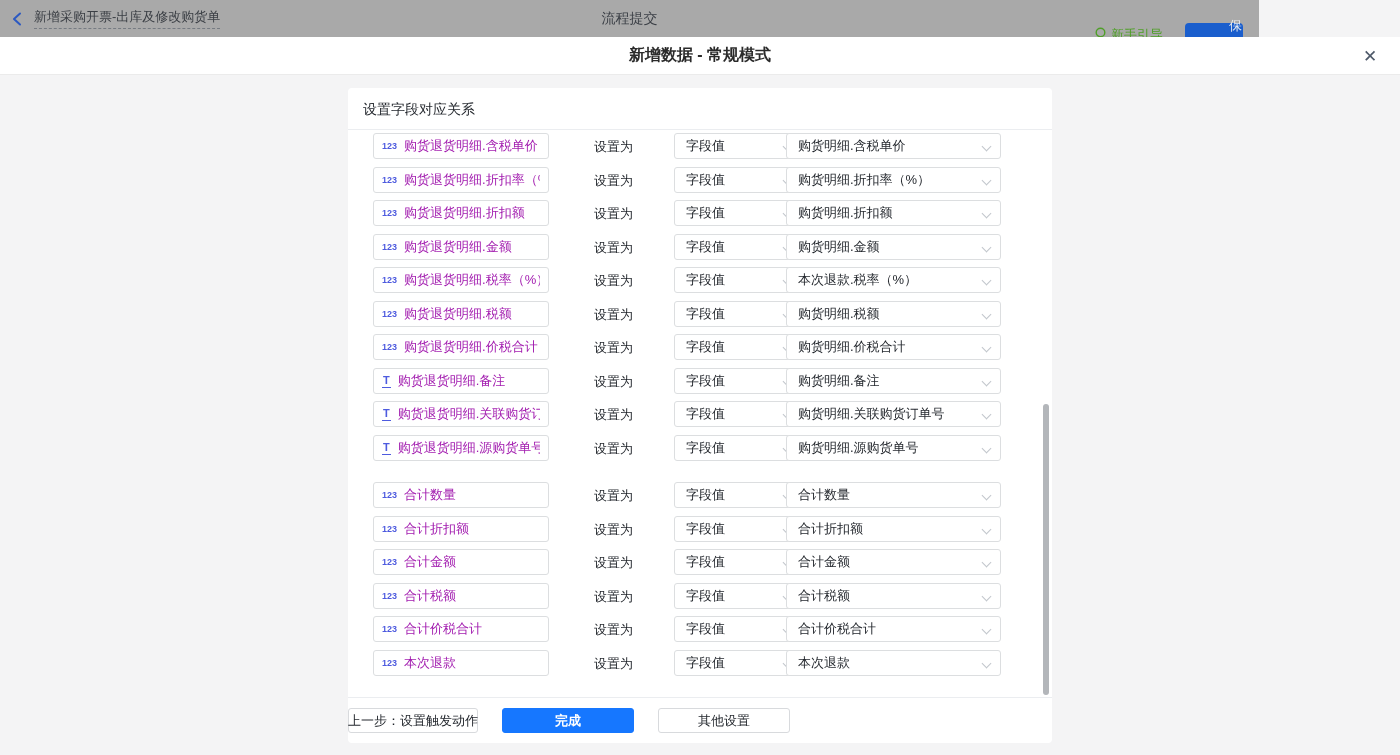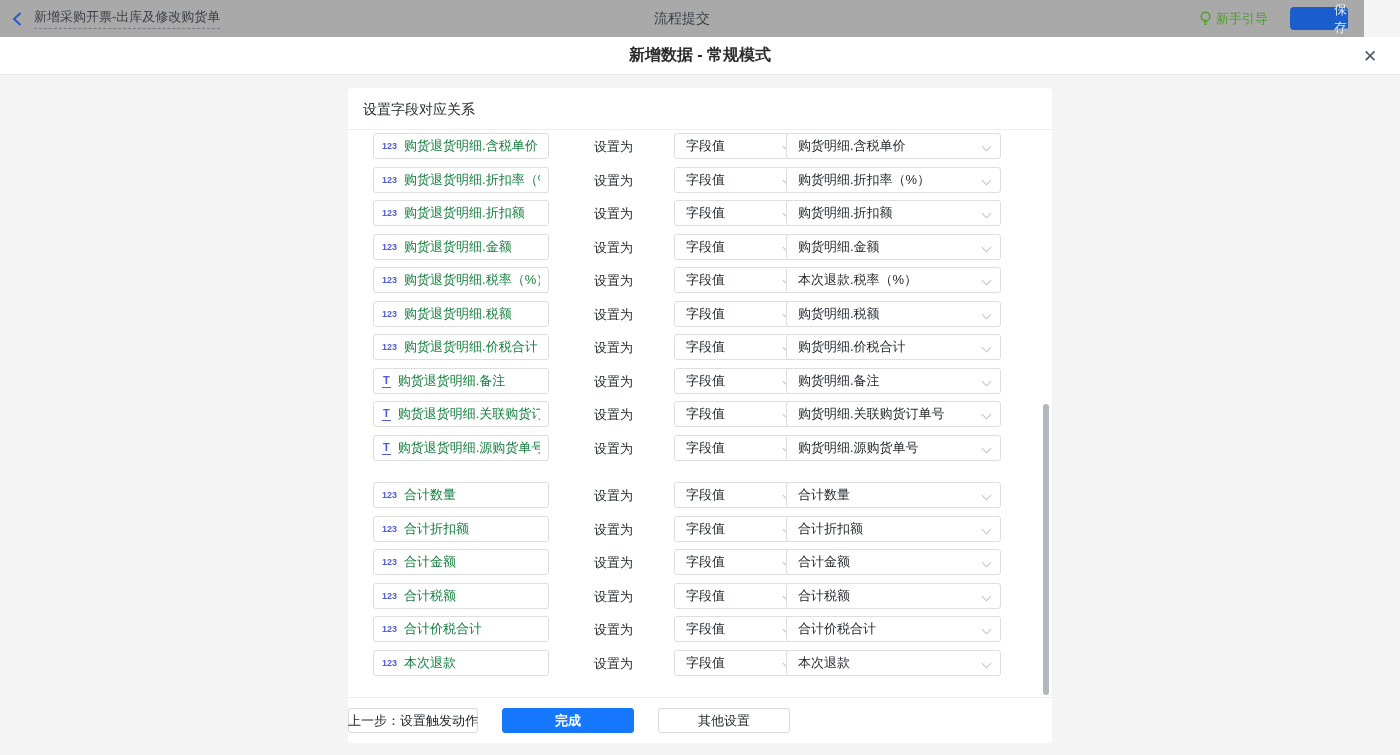--- a/index.html
+++ b/index.html
@@ -1,25 +1,25 @@
 <!DOCTYPE html>
 <html><head>
 <meta charset="utf-8">
 <style>
   * { margin:0; padding:0; box-sizing:border-box; }
   html,body { width:1400px; height:755px; overflow:hidden; }
   body { font-family:"Liberation Sans","DejaVu Sans",sans-serif; background:#f4f4f5; position:relative; }
 
   
-  .topbar { position:absolute; left:0; top:0; width:1364px; height:37px; background:#a9a9a9;
+  .topbar { position:absolute; left:0; top:0; width:1259px; height:37px; background:#a9a9a9;
             display:flex; align-items:center; }
   .back-btn { width:34px; height:37px; display:flex; align-items:center; justify-content:center; cursor:pointer; }
   .doc-title { font-size:13px; color:#3a3e44; padding-bottom:2px; border-bottom:1px dashed #767b82; white-space:nowrap; }
   .topbar-center { position:absolute; left:0; right:0; text-align:center; font-size:14px; color:#3c4047; pointer-events:none; }
-  .topbar-right { position:absolute; right:16px; top:0; height:37px; display:flex; align-items:center; gap:22px; }
+  .topbar-right { position:absolute; right:16px; top:16px; height:37px; display:flex; align-items:center; gap:22px; }
   .guide { display:flex; align-items:center; gap:4px; font-size:13px; color:#4f9f28; cursor:pointer; }
   .save-btn { width:58px; height:23px; background:#1a5ecd; border-radius:4px; color:#e9ecef;
               font-size:13px; display:flex; align-items:center; justify-content:center; cursor:pointer;padding-left:44px; }
 
   
   .modal-titlebar { position:absolute; left:0; top:37px; width:1400px; height:38px; background:#ffffff;
                     border-bottom:1px solid #ebebeb; display:flex; align-items:center; justify-content:center; }
   .modal-title { font-size:16px; font-weight:700; color:#2b2b2b; }
   .close-btn { position:absolute; right:20px; top:9px; width:20px; height:20px; display:flex; align-items:center;
                justify-content:center; font-size:17px; color:#4e5969; cursor:pointer; }
@@ -30,21 +30,21 @@
   .card-header { height:42px; line-height:42px; padding-left:15px; font-size:14px; color:#1f2329;
                  border-bottom:1px solid #ebedf0; }
   .rows-area { position:absolute; left:0; top:43px; width:704px; height:566px; overflow:hidden; }
 
   .map-row { position:absolute; height:26px; }
   .field-box { position:absolute; left:25px; width:176px; height:26px; border:1px solid #dcdee0; border-radius:3px;
                background:#fff; display:flex; align-items:center; padding:0 8px; }
   .field-ico { color:#4e5bdf; flex:0 0 auto; margin-right:7px; }
   .ico-num { font-size:9px; font-weight:700; letter-spacing:0px; }
   .ico-text { font-size:11px; font-weight:700; line-height:11px; border-bottom:1px solid #4e5bdf; padding:0 1px 1px; }
-  .field-label { font-size:13px; color:#15803d; white-space:nowrap; overflow:hidden; }
+  .field-label { font-size:13px; color:#a21caf; white-space:nowrap; overflow:hidden; }
   .setas { position:absolute; left:246px; top:5px; font-size:13px; color:#1f2329; white-space:nowrap; }
   .select { position:absolute; height:26px; border:1px solid #dcdee0; border-radius:3px; background:#fff;
             display:flex; align-items:center; padding:0 24px 0 11px; cursor:pointer; }
   .select.sel1 { left:326px; width:128px; }
   .select.sel2 { left:438px; width:215px; }
   .select .sel-label { font-size:13px; color:#1f2329; white-space:nowrap; overflow:hidden; }
   .chev { position:absolute; right:10px; top:9px; width:7px; height:7px; border-left:1.5px solid #c2c6cc;
           border-bottom:1.5px solid #c2c6cc; transform:rotate(-45deg); }
 
   .scroll-thumb { position:absolute; right:3px; top:316px; width:6px; height:291px; background:#b3b6ba; border-radius:3px; cursor:pointer; }

